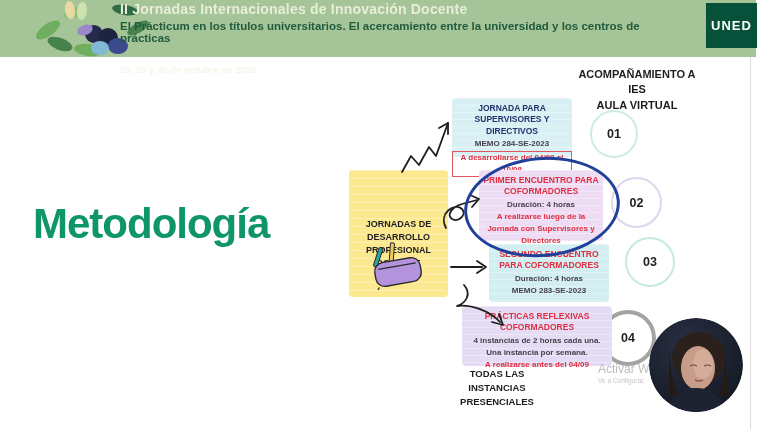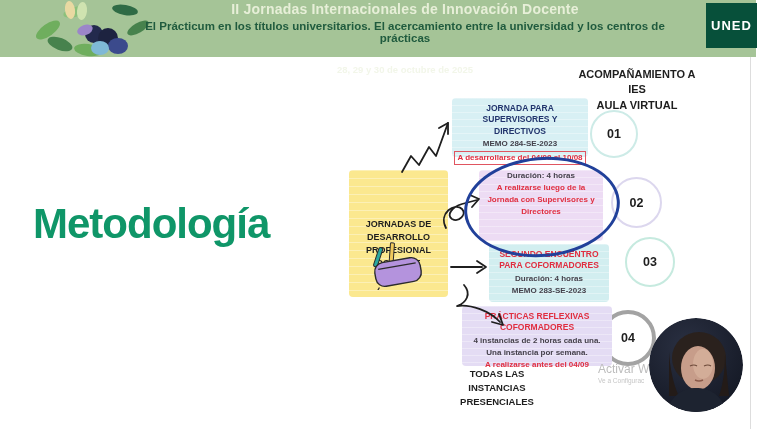--- a/index.html
+++ b/index.html
@@ -7,22 +7,22 @@
     width:768px;height:429px;position:relative;overflow:hidden;
     background:#ffffff;
     font-family:"Liberation Sans", sans-serif;
   }
   
   .header{
     position:absolute;left:0;top:0;width:756px;height:57px;
     background:#a5c497;
   }
   .header-text{
-    position:absolute;left:135px;top:0;width:540px;height:57px;
-    text-align:center;
+    position:absolute;left:120px;top:0;width:540px;height:57px;
+    text-align:left;
   }
   .header-title{
     margin-top:1px;font-size:14px;font-weight:700;color:#e7efd8;
     letter-spacing:.2px;
   }
   .header-subtitle{
     margin-top:3px;font-size:11.5px;font-weight:700;color:#205b3e;
   }
   .header-dates{
     margin-top:20px;font-size:9.5px;font-weight:700;color:#f2f6e9;
@@ -56,21 +56,21 @@
   .fbox{
     position:absolute;border-radius:4px;text-align:center;z-index:2;
     background-image:repeating-linear-gradient(180deg, rgba(255,255,255,.33) 0 1.5px, rgba(0,0,0,0) 1.5px 7px);
   }
   .fbox .t{font-size:8.5px;font-weight:800;line-height:1.35;padding:5px 4px 1px 4px;}
   .fbox .ln{font-size:8px;font-weight:700;line-height:1.5;}
   .navy{color:#22356d;}
   .red{color:#e02e40;}
   .dark{color:#45414b;}
   .red-boxed{display:inline-block;border:1px solid #e05560;padding:0 2px;margin-top:1px;}
-  .b1{left:452px;top:98px;width:136px;height:59px;background-color:#d8f0f4;}
+  .b1{left:452px;top:98px;width:120px;height:59px;background-color:#d8f0f4;}
   .b2{left:479px;top:170px;width:124px;height:71px;background-color:#eddcf4;}
   .b3{left:489px;top:244px;width:120px;height:58px;background-color:#d2eef0;}
   .b4{left:462px;top:306px;width:150px;height:60px;background-color:#e4dcf4;}
 
   .circle-mark{
     position:absolute;left:464px;top:157px;width:150px;height:94px;
     border:3.5px solid #21409a;border-radius:50%;transform:rotate(-5deg);
     z-index:5;pointer-events:none;
   }
 
@@ -153,20 +153,21 @@
   </svg>
 </div>
 
 <div class="fbox b1">
   <div class="t navy">JORNADA PARA SUPERVISORES Y DIRECTIVOS</div>
   <div class="ln dark">MEMO 284-SE-2023</div>
   <div class="ln red"><span class="red-boxed">A desarrollarse del 04/08 al 10/08</span></div>
 </div>
 
 <div class="fbox b2">
+  <div class="t red">PRIMER ENCUENTRO PARA COFORMADORES</div>
   <div class="ln dark">Duración: 4 horas</div>
   <div class="ln red" style="padding:0 3px;">A realizarse luego de la Jornada con Supervisores y Directores</div>
 </div>
 <div class="circle-mark"></div>
 
 <div class="fbox b3">
   <div class="t red">SEGUNDO ENCUENTRO PARA COFORMADORES</div>
   <div class="ln dark">Duración: 4 horas</div>
   <div class="ln dark">MEMO 283-SE-2023</div>
 </div>

